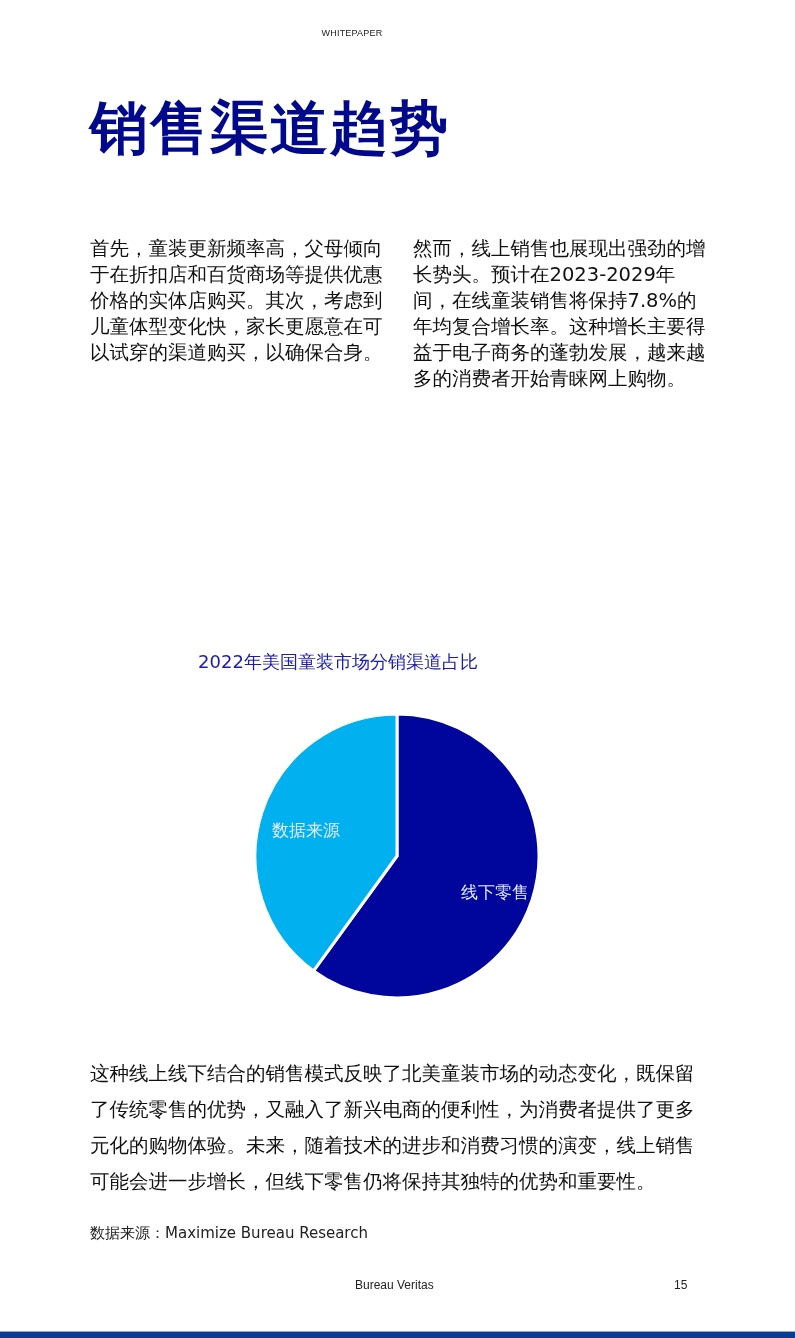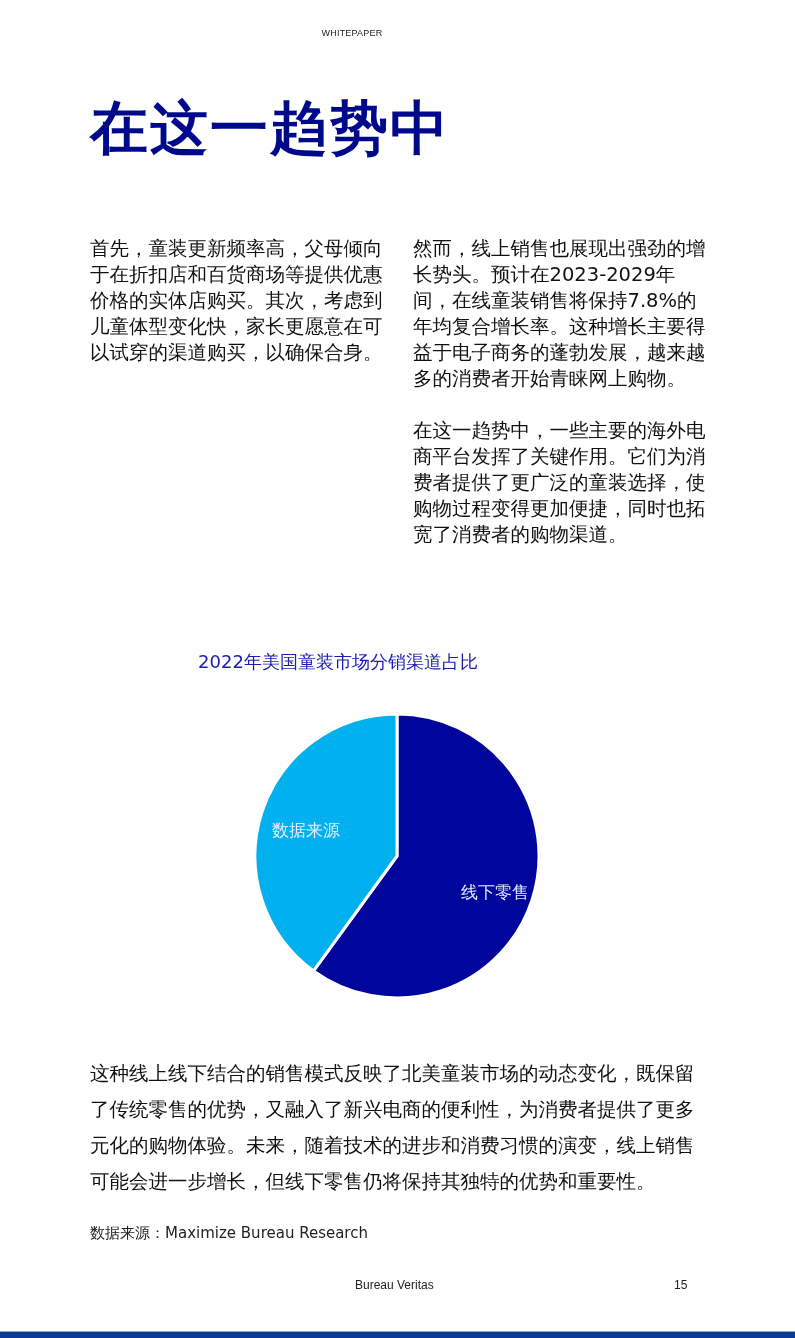--- a/index.html
+++ b/index.html
@@ -43,29 +43,28 @@
   .bottom-bar {
     position:absolute; left:0; top:1331px; width:795px; height:7px; background:#0b3a93;
     border-top:1px solid #8fa7d6;
   }
 </style>
 </head>
 <body>
 
 <div class="header-tag">WHITEPAPER</div>
 
-<h1 class="title">在这一趋势中</h1>
+<h1 class="title">销售渠道趋势</h1>
 
 <div class="col col-left">
   <p>首先，童装更新频率高，父母倾向于在折扣店和百货商场等提供优惠价格的实体店购买。其次，考虑到儿童体型变化快，家长更愿意在可以试穿的渠道购买，以确保合身。</p>
 </div>
 
 <div class="col col-right">
   <p>然而，线上销售也展现出强劲的增长势头。预计在2023-2029年间，在线童装销售将保持7.8%的年均复合增长率。这种增长主要得益于电子商务的蓬勃发展，越来越多的消费者开始青睐网上购物。</p>
-  <p>在这一趋势中，一些主要的海外电商平台发挥了关键作用。它们为消费者提供了更广泛的童装选择，使购物过程变得更加便捷，同时也拓宽了消费者的购物渠道。</p>
 </div>
 
 <div class="chart-title">2022年美国童装市场分销渠道占比</div>
 
 <div class="pie">
   <svg id="pie-svg" width="300" height="300" viewBox="0 0 300 300">
       <path d="M147,147 L147,5 A142,142 0 1 1 63.53449417446883,261.8804132012425 Z" fill="#00059b" stroke="#ffffff" stroke-width="3" stroke-linejoin="miter"></path>
       <path d="M147,147 L63.53449417446883,261.8804132012425 A142,142 0 0 1 146.99999999999997,5 Z" fill="#00b0ef" stroke="#ffffff" stroke-width="3" stroke-linejoin="miter"></path>
     </svg>
   <div class="pie-label" style="left:22px; top:110px;">数据来源</div>

